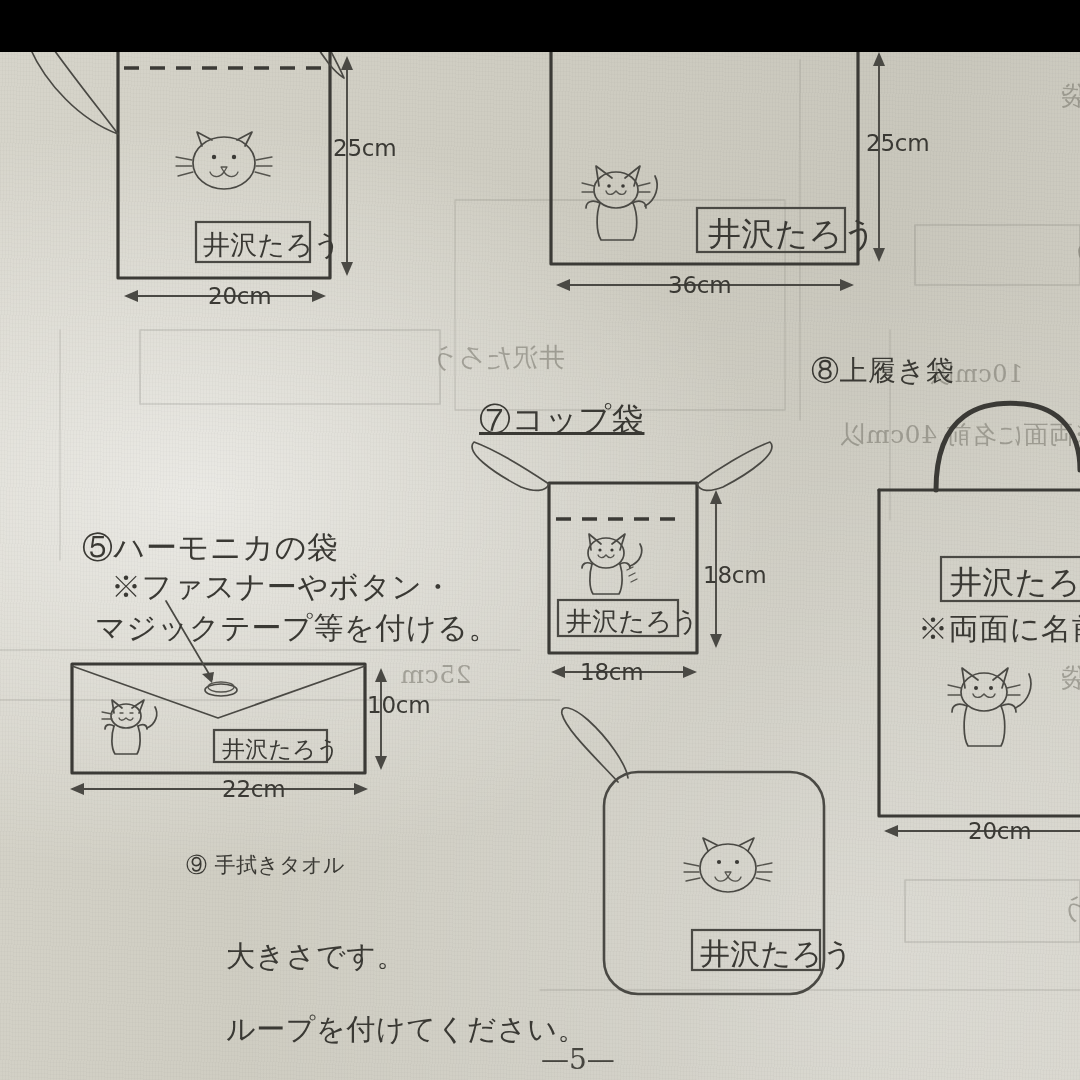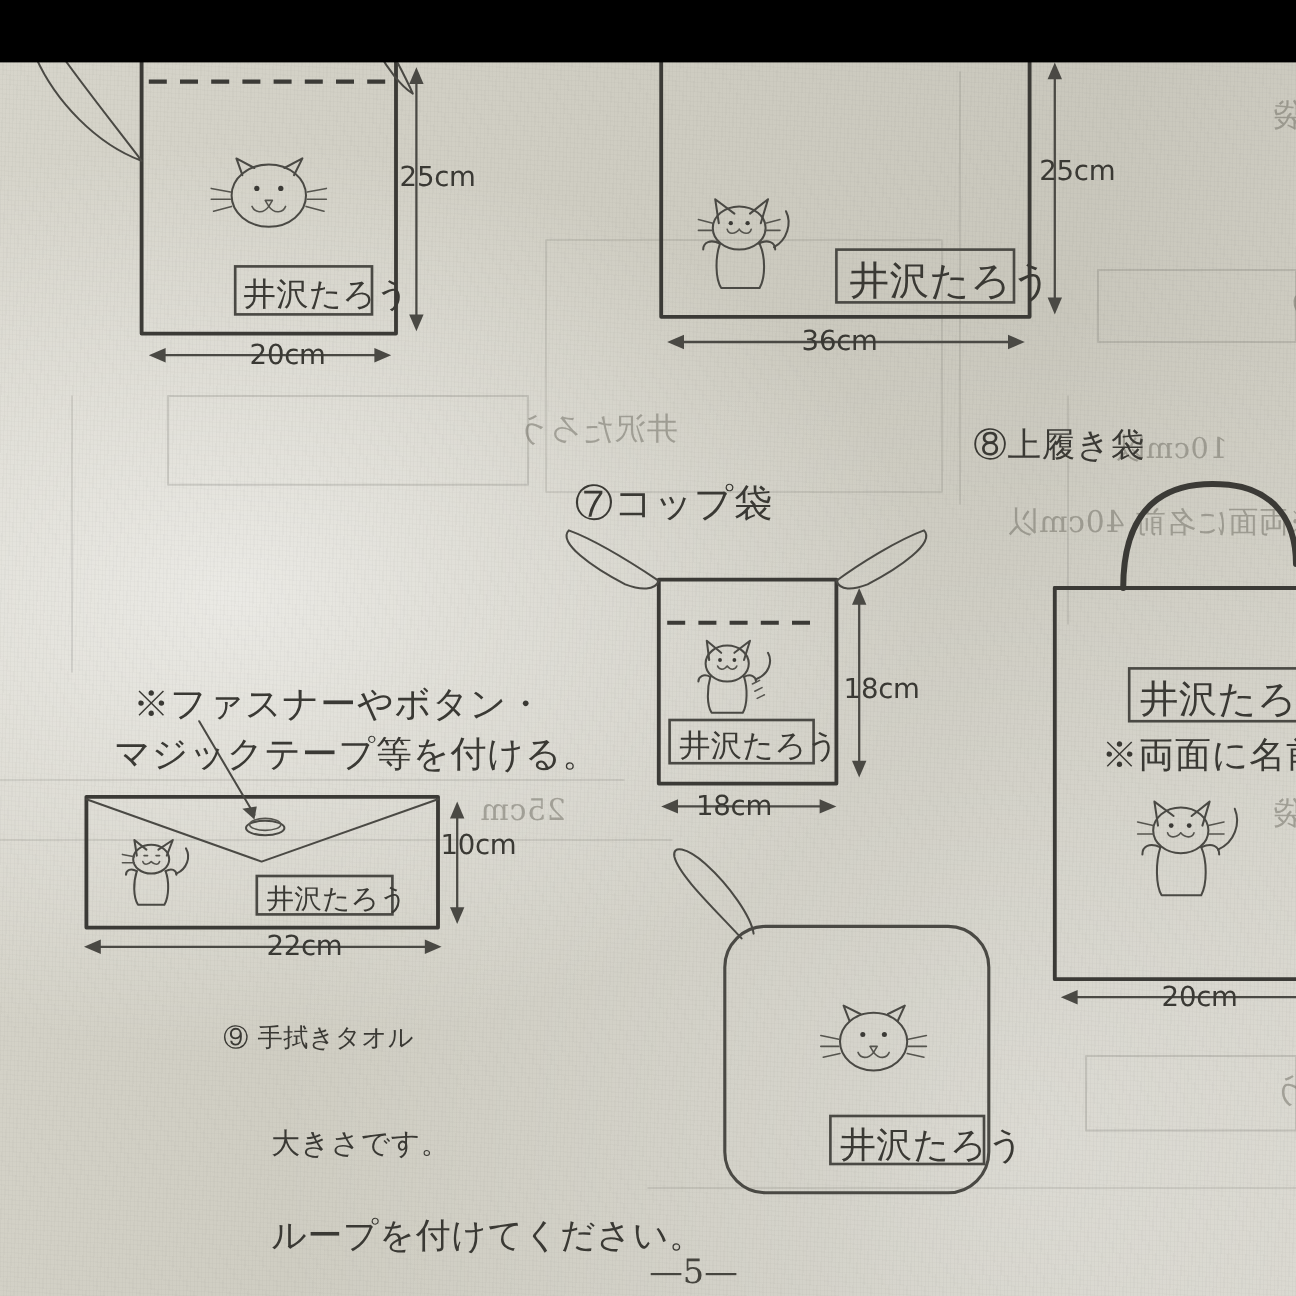--- a/index.html
+++ b/index.html
@@ -262,28 +262,29 @@
 
   <div class="dimtxt" style="left:968px;top:818px;">20cm</div>
 
   <div class="nametag jp" style="left:203px;top:227px;font-size:27px;">井沢たろう</div>
   <div class="nametag jp" style="left:708px;top:212px;font-size:33px;">井沢たろう</div>
   <div class="nametag jp" style="left:566px;top:604px;font-size:26px;">井沢たろう</div>
   <div class="nametag jp" style="left:222px;top:734px;font-size:23px;">井沢たろう</div>
   <div class="nametag jp" style="left:950px;top:561px;font-size:32px;">井沢たろう</div>
   <div class="nametag jp" style="left:700px;top:934px;font-size:30px;">井沢たろう</div>
 
-  <div class="txt jp" style="left:479px;top:398px;font-size:32px;">⑦コップ袋</div>
+  <div class="txt jp" style="left:479px;top:398px;font-size:32px;text-decoration:underline;">⑦コップ袋</div>
   <div class="txt jp" style="left:811px;top:352px;font-size:28px;">⑧上履き袋</div>
 
+  <div class="txt jp" style="left:82px;top:527px;font-size:31px;">⑤ハーモニカの袋</div>
   <div class="txt jp" style="left:75px;top:567px;font-size:30px;margin-left:36px;">※ファスナーやボタン・</div>
   <div class="txt jp" style="left:95px;top:608px;font-size:30px;">マジックテープ等を付ける。</div>
 
   <div class="txt jp" style="left:918px;top:609px;font-size:30px;">※両面に名前</div>
 
   <div class="txt jp" style="left:186px;top:851px;font-size:21px;">⑨ 手拭きタオル</div>
-  <div class="txt jp" style="left:226px;top:937px;font-size:24px;">大きさです。</div>
+  <div class="txt jp" style="left:226px;top:937px;font-size:29px;">大きさです。</div>
   <div class="txt jp" style="left:226px;top:979px;font-size:29px;margin-top:31px;">ループを付けてください。</div>
 
   <div class="pagenum" style="left:541px;top:1043px;font-size:28px;">—5—</div>
 
   <div id="topbar"></div>
 </div>
 
 </body></html>

